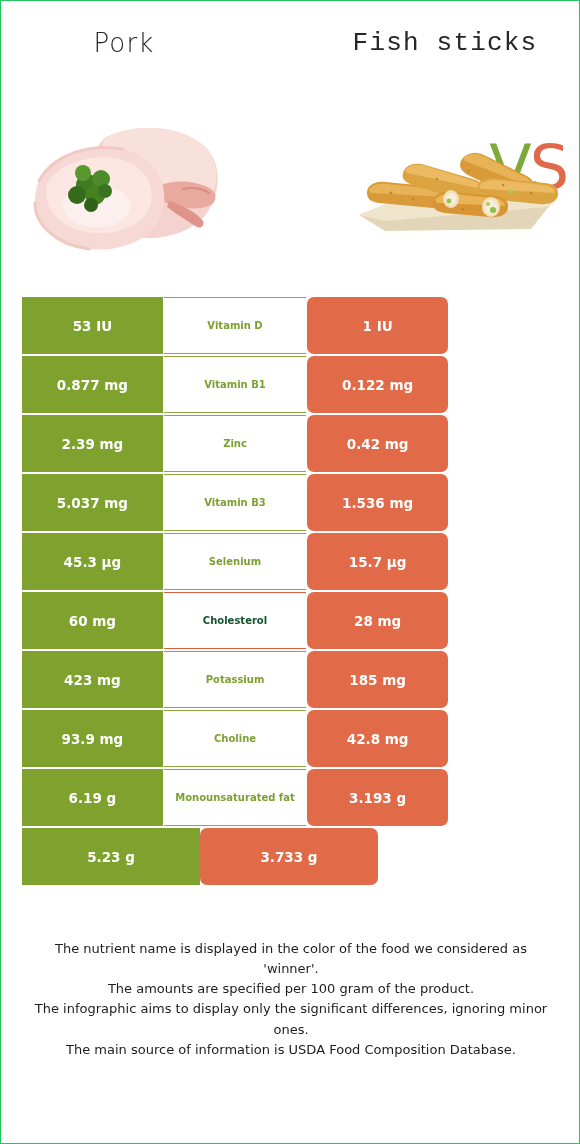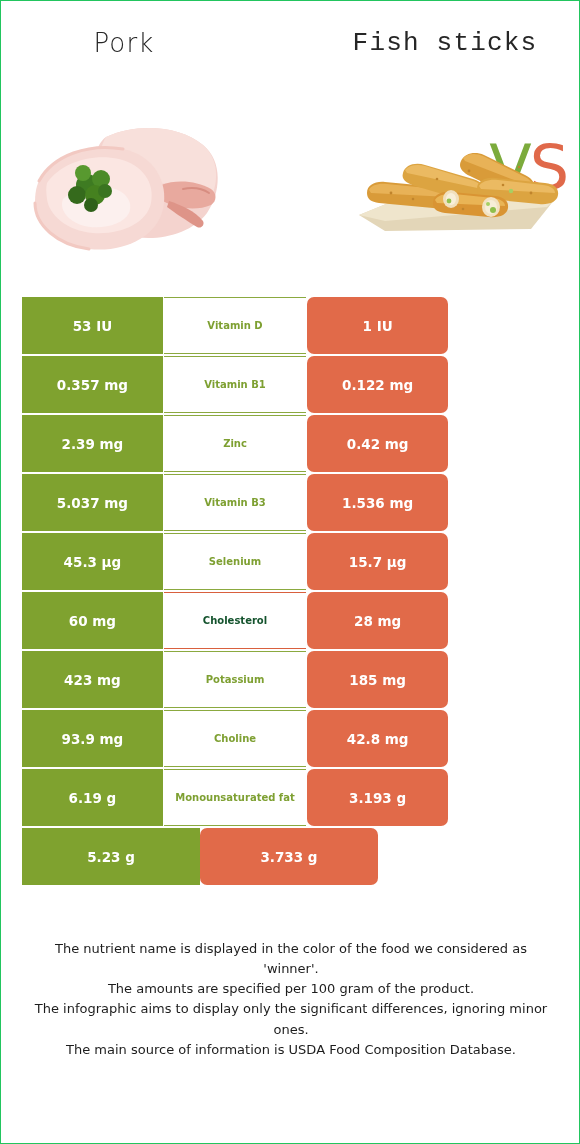--- a/index.html
+++ b/index.html
@@ -228,21 +228,21 @@
 
   <div class="table">
       <div class="row">
         <div class="cell left">53 IU</div>
         <div class="cell mid">
           <span class="label">Vitamin D</span>
         </div>
         <div class="cell right">1 IU</div>
       </div>
       <div class="row">
-        <div class="cell left">0.357 mg</div>
+        <div class="cell left">0.877 mg</div>
         <div class="cell mid">
           <span class="label">Vitamin B1</span>
         </div>
         <div class="cell right">0.122 mg</div>
       </div>
       <div class="row">
         <div class="cell left">2.39 mg</div>
         <div class="cell mid">
           <span class="label">Zinc</span>
         </div>

